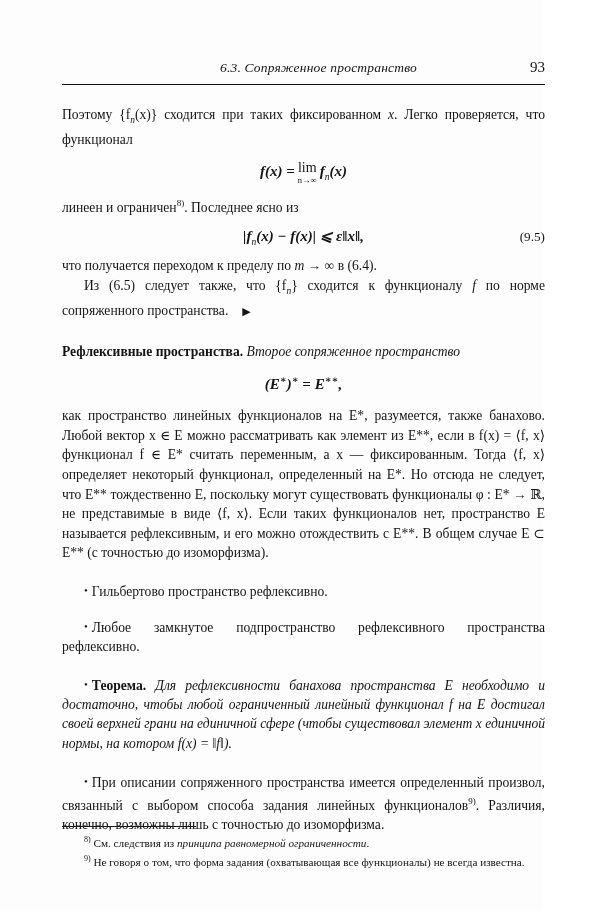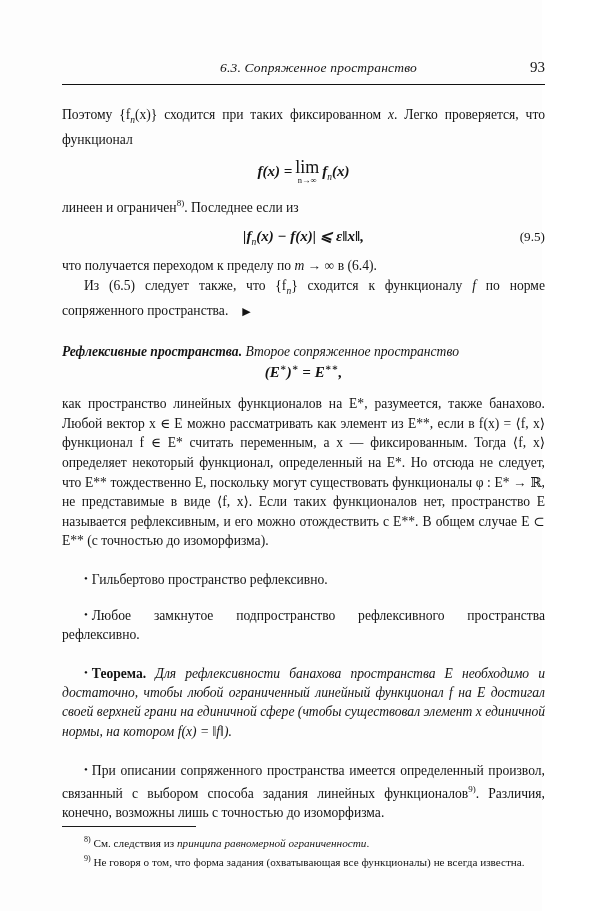--- a/index.html
+++ b/index.html
@@ -98,38 +98,38 @@
     font-style: normal;
   }
   .limbox {
     display: inline-block;
     position: relative;
     vertical-align: middle;
     text-align: center;
     font-style: normal;
     margin: 0 3px;
   }
-  .limbox .limtop { display: block; font-size: 18px; line-height: 15px; }
+  .limbox .limtop { display: block; font-size: 14px; line-height: 15px; }
   .limbox .limsub {
     display: block;
     font-size: 8.5px;
     line-height: 9px;
     margin-top: 1px;
     font-style: normal;
   }
   .star { font-size: 10px; vertical-align: super; }
   .sub { font-size: 9.5px; vertical-align: sub; font-style: italic; }
 
   
   .secheading {
     margin-top: 20px;
     font-size: 13.6px;
     line-height: 19.6px;
   }
-  .secheading b { font-weight: bold; font-style: italic; }
+  .secheading b { font-weight: bold; }
   .secheading i { font-style: italic; }
 
   
   .bullet {
     margin-top: 16px;
     font-size: 13.6px;
     line-height: 19.6px;
     text-align: justify;
     text-indent: 22px;
   }
@@ -179,34 +179,34 @@
       <div class="runhead-num">93</div>
       <div class="rule"></div>
     </div>
 
     <p class="para noindent"><span>Поэтому {f</span><span class="sub">n</span><span>(x)} сходится при таких фиксированном </span><span class="math">x</span><span>. Легко проверяется, что функционал</span></p>
 
     <div class="display">
       <span class="mathbf">f(x) =</span><span class="limbox"><span class="limtop">lim</span><span class="limsub">n→∞</span></span><span class="mathbf">f</span><span class="sub">n</span><span class="mathbf">(x)</span>
     </div>
 
-    <p class="noindent"><span>линеен и ограничен</span><sup class="fn">8)</sup><span>. Последнее если из</span></p>
+    <p class="noindent"><span>линеен и ограничен</span><sup class="fn">8)</sup><span>. Последнее ясно из</span></p>
 
     <div class="display">
       <span class="mathbf">|f</span><span class="sub">n</span><span class="mathbf">(x) − f(x)| ⩽ ε‖x‖,</span>
       <span class="eqtag">(9.5)</span>
     </div>
 
     <p class="noindent"><span>что получается переходом к пределу по </span><span class="math">m</span><span> → ∞ в (6.4).</span></p>
 
     <p class="indent"><span>Из (6.5) следует также, что {f</span><span class="sub">n</span><span>} сходится к функционалу </span><span class="math">f</span><span> по норме сопряженного пространства.</span><span class="qed">▶</span></p>
 
     <p class="secheading"><b>Рефлексивные пространства.</b><i> Второе сопряженное пространство</i></p>
 
-    <div class="display" style="margin-top:1px;margin-bottom:13px;">
+    <div class="display" style="margin-top:13px;margin-bottom:13px;">
       <span class="mathbf"><span class="upr" style="font-style:italic;">(</span><span style="font-style:italic;">E</span><span class="star">∗</span><span style="font-style:italic;">)</span><span class="star">∗</span> = <span style="font-style:italic;">E</span><span class="star">∗∗</span>,</span>
       
     </div>
 
     <p class="noindent">как пространство линейных функционалов на E*, разумеется, также банахово. Любой вектор x ∈ E можно рассматривать как элемент из E**, если в f(x) = ⟨f, x⟩ функционал f ∈ E* считать переменным, а x — фиксированным. Тогда ⟨f, x⟩ определяет некоторый функционал, определенный на E*. Но отсюда не следует, что E** тождественно E, поскольку могут существовать функционалы φ : E* → ℝ, не представимые в виде ⟨f, x⟩. Если таких функционалов нет, пространство E называется рефлексивным, и его можно отождествить с E**. В общем случае E ⊂ E** (с точностью до изоморфизма).</p>
 
     <p class="bullet" style="margin-top:18px;"><span class="dot">•</span><span>Гильбертово пространство рефлексивно.</span></p>
 
     <p class="bullet"><span class="dot">•</span><span>Любое замкнутое подпространство рефлексивного пространства рефлексивно.</span></p>
 

